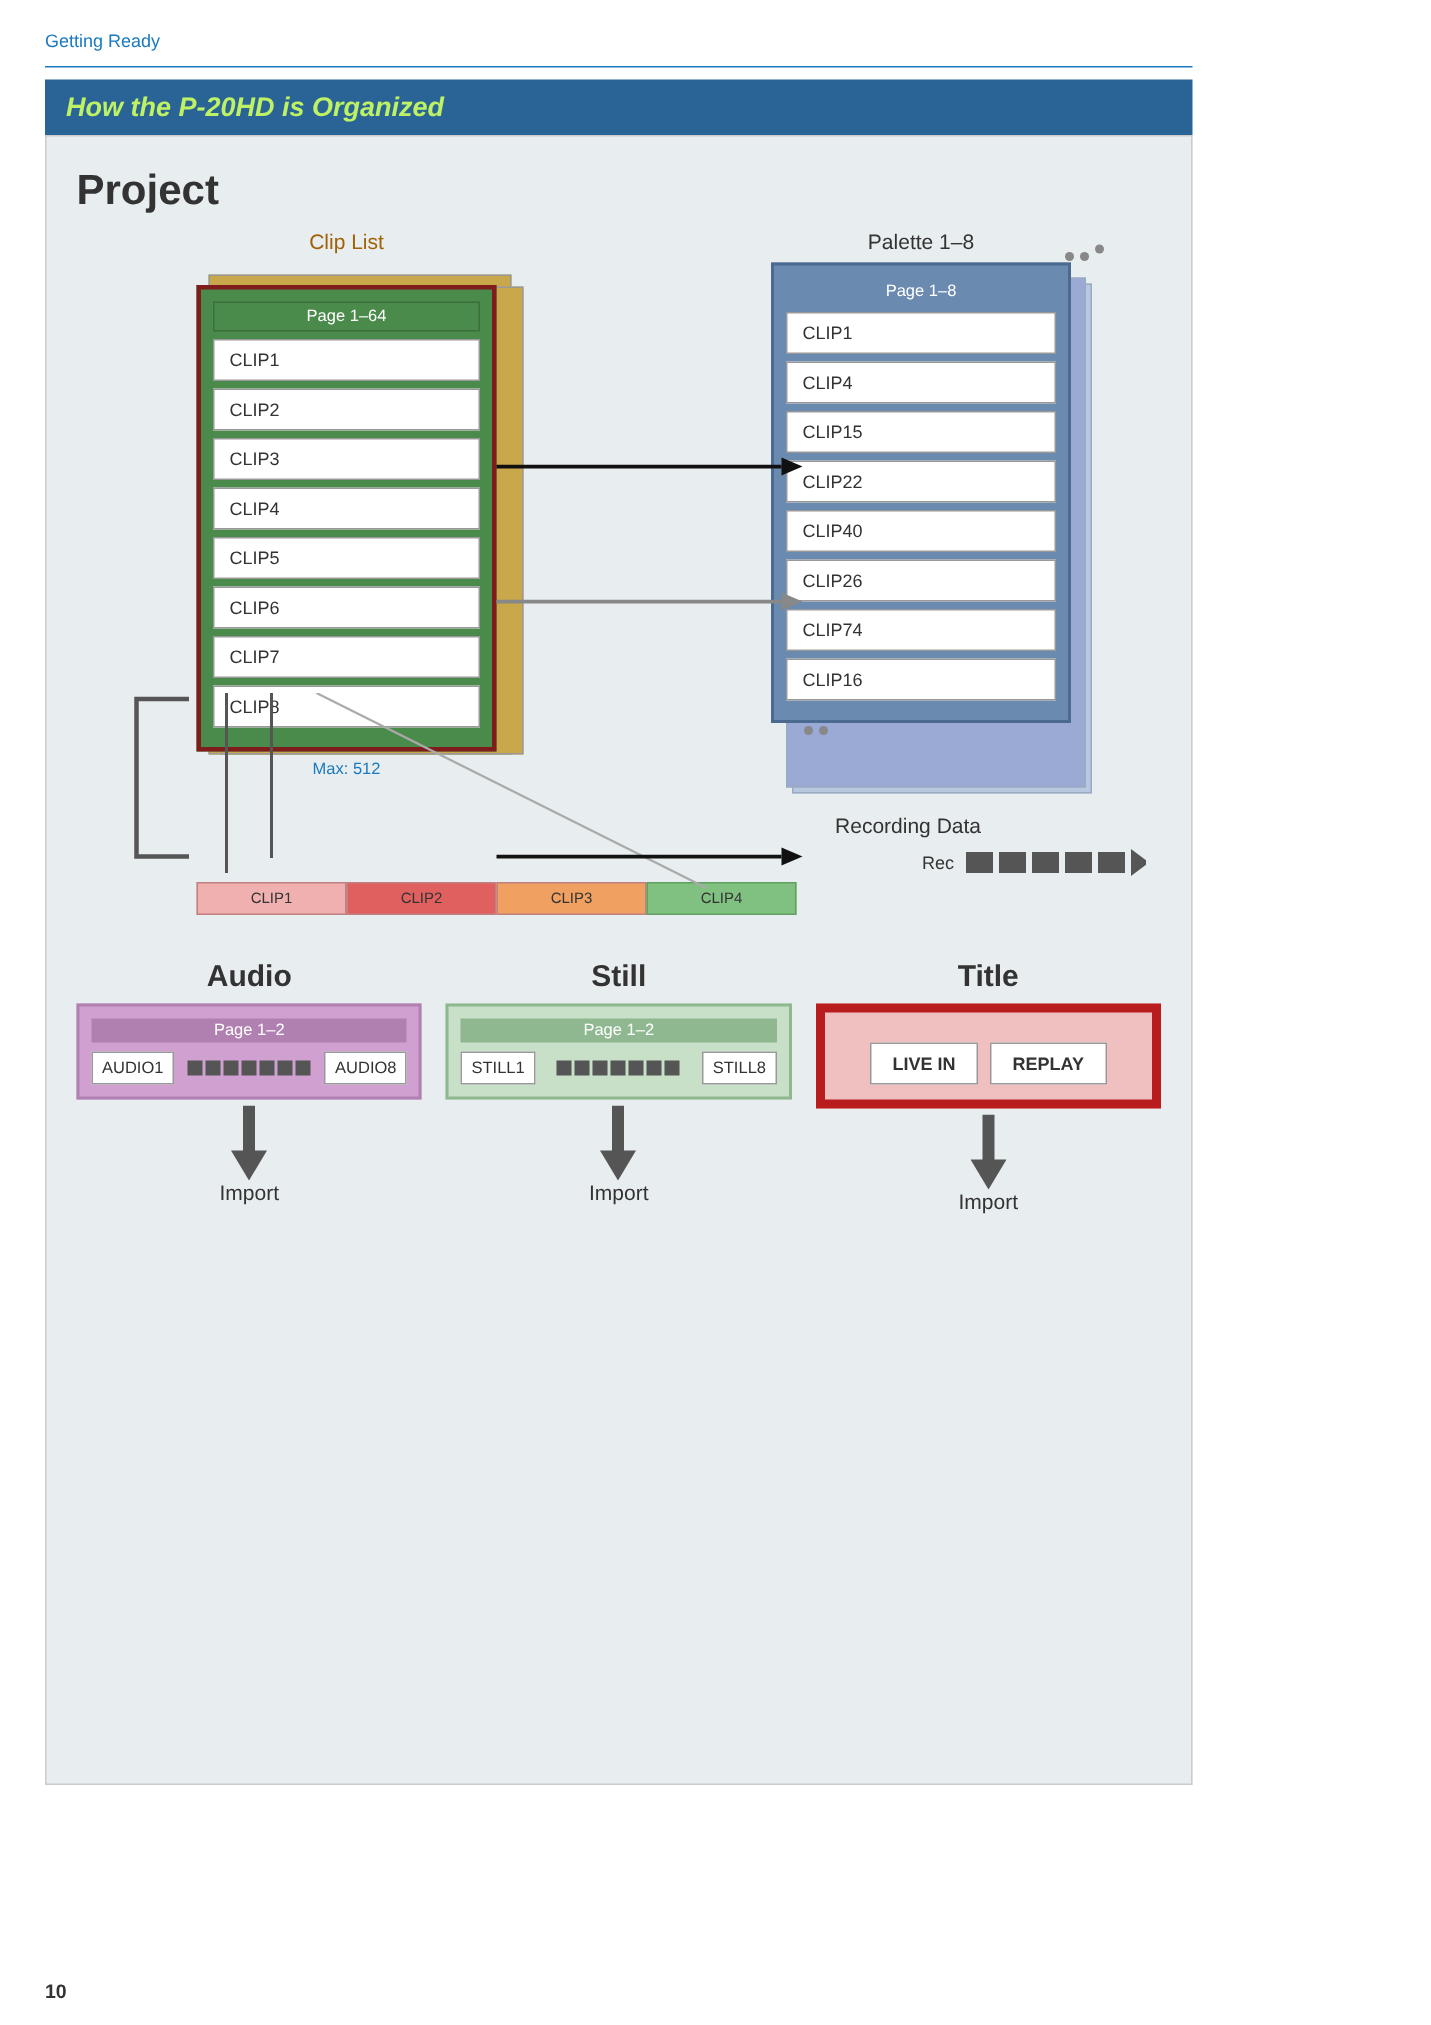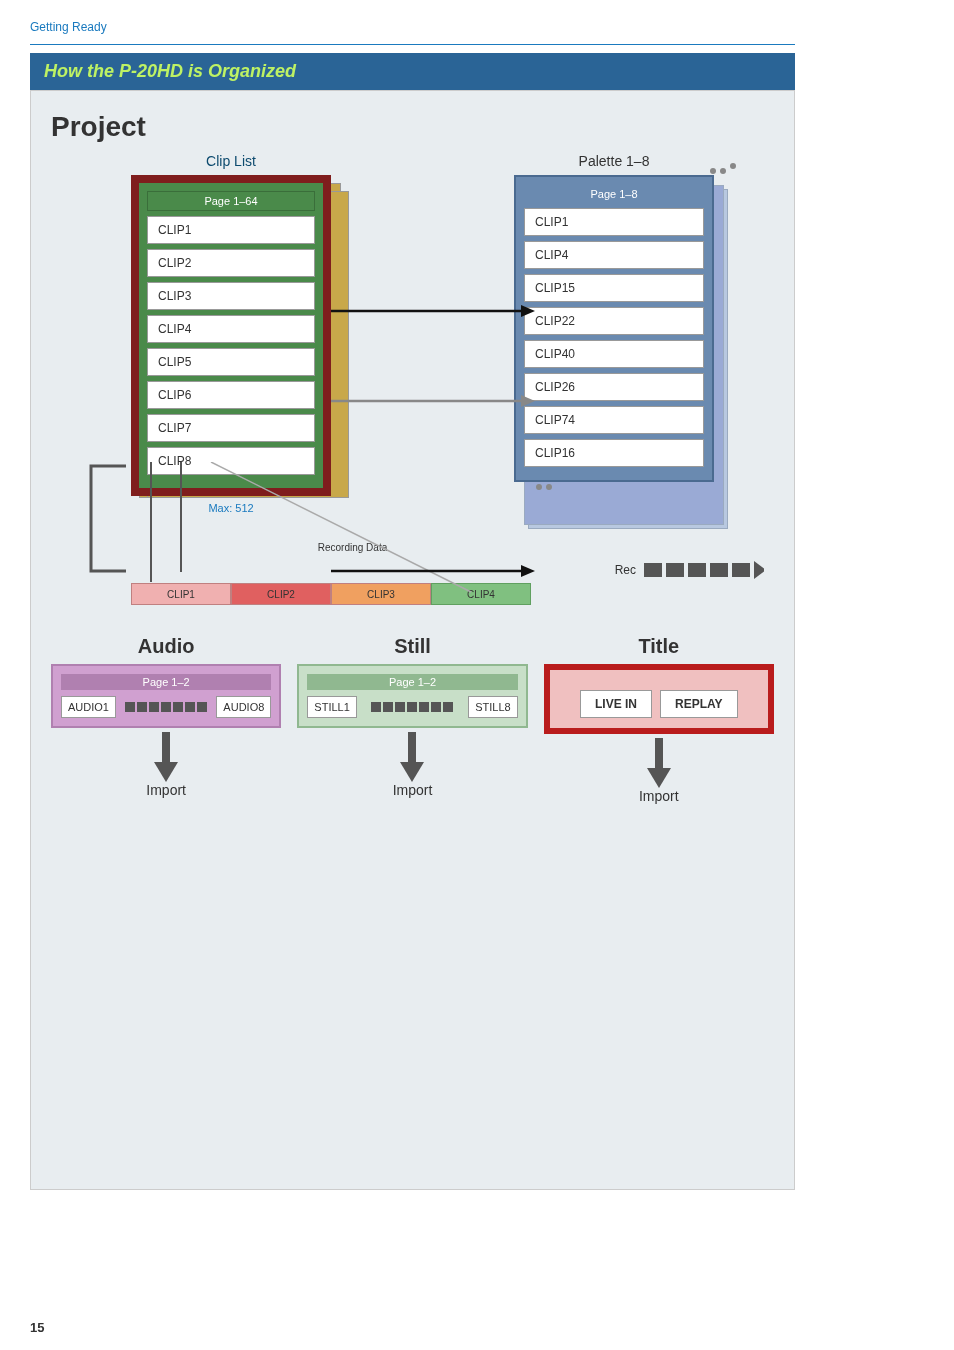--- a/index.html
+++ b/index.html
@@ -46,28 +46,29 @@
     .clip-list-section {
       display: flex;
       flex-direction: column;
       align-items: center;
       position: relative;
     }
     .clip-list-label {
       font-size: 14px;
       font-weight: normal;
       margin-bottom: 6px;
-      color: #0c4a6e;
+      color: #a16207;
     }
     .clip-list-box {
       background: #4a8a4a;
-      border: 8px solid #7f1d1d;
+      border: 3px solid #7f1d1d;
       padding: 8px;
       position: relative;
       width: 200px;
+      margin-top: 15px;
     }
     .page-label-green {
       background: #4a8a4a;
       color: #fff;
       font-size: 11px;
       text-align: center;
       padding: 3px 0;
       margin-bottom: 5px;
       border: 1px solid #3a6e3a;
     }
@@ -327,21 +328,21 @@
     </svg>
 
     <div style="margin-top:20px; position:relative;">
 
       <svg style="position:absolute; top:-80px; left:0; width:620px; height:140px; pointer-events:none; z-index:5;">
 
         <line x1="100" y1="0" x2="100" y2="120" stroke="#555" stroke-width="2"></line>
         <line x1="130" y1="0" x2="130" y2="110" stroke="#555" stroke-width="2"></line>
         <line x1="160" y1="0" x2="420" y2="130" stroke="#aaa" stroke-width="1.5"></line>
       </svg>
-      <div class="recording-label" style="padding-right:120px; font-size:10px;">Recording Data</div>
+      <div class="recording-label" style="text-align:right; padding-right:120px; font-size:14px;">Recording Data</div>
 
       <div style="display:flex; align-items:center; justify-content:flex-end; padding-right:10px; margin-bottom:4px;">
         <span style="font-size:12px; margin-right:8px;">Rec</span>
         <svg width="120" height="18">
           <rect x="0" y="2" width="18" height="14" fill="#555"></rect>
           <rect x="22" y="2" width="18" height="14" fill="#555"></rect>
           <rect x="44" y="2" width="18" height="14" fill="#555"></rect>
           <rect x="66" y="2" width="18" height="14" fill="#555"></rect>
           <rect x="88" y="2" width="18" height="14" fill="#555"></rect>
           <polygon points="110,0 110,18 122,9" fill="#555"></polygon>
@@ -423,14 +424,14 @@
           <rect x="8" y="0" width="8" height="32" fill="#555"></rect>
           <polygon points="0,30 24,30 12,50" fill="#555"></polygon>
         </svg>
         <div class="import-label">Import</div>
       </div>
 
     </div>
 
   </div>
 
-  <div class="page-num">15</div>
+  <div class="page-num">10</div>
 </div>
 
 </body></html>

